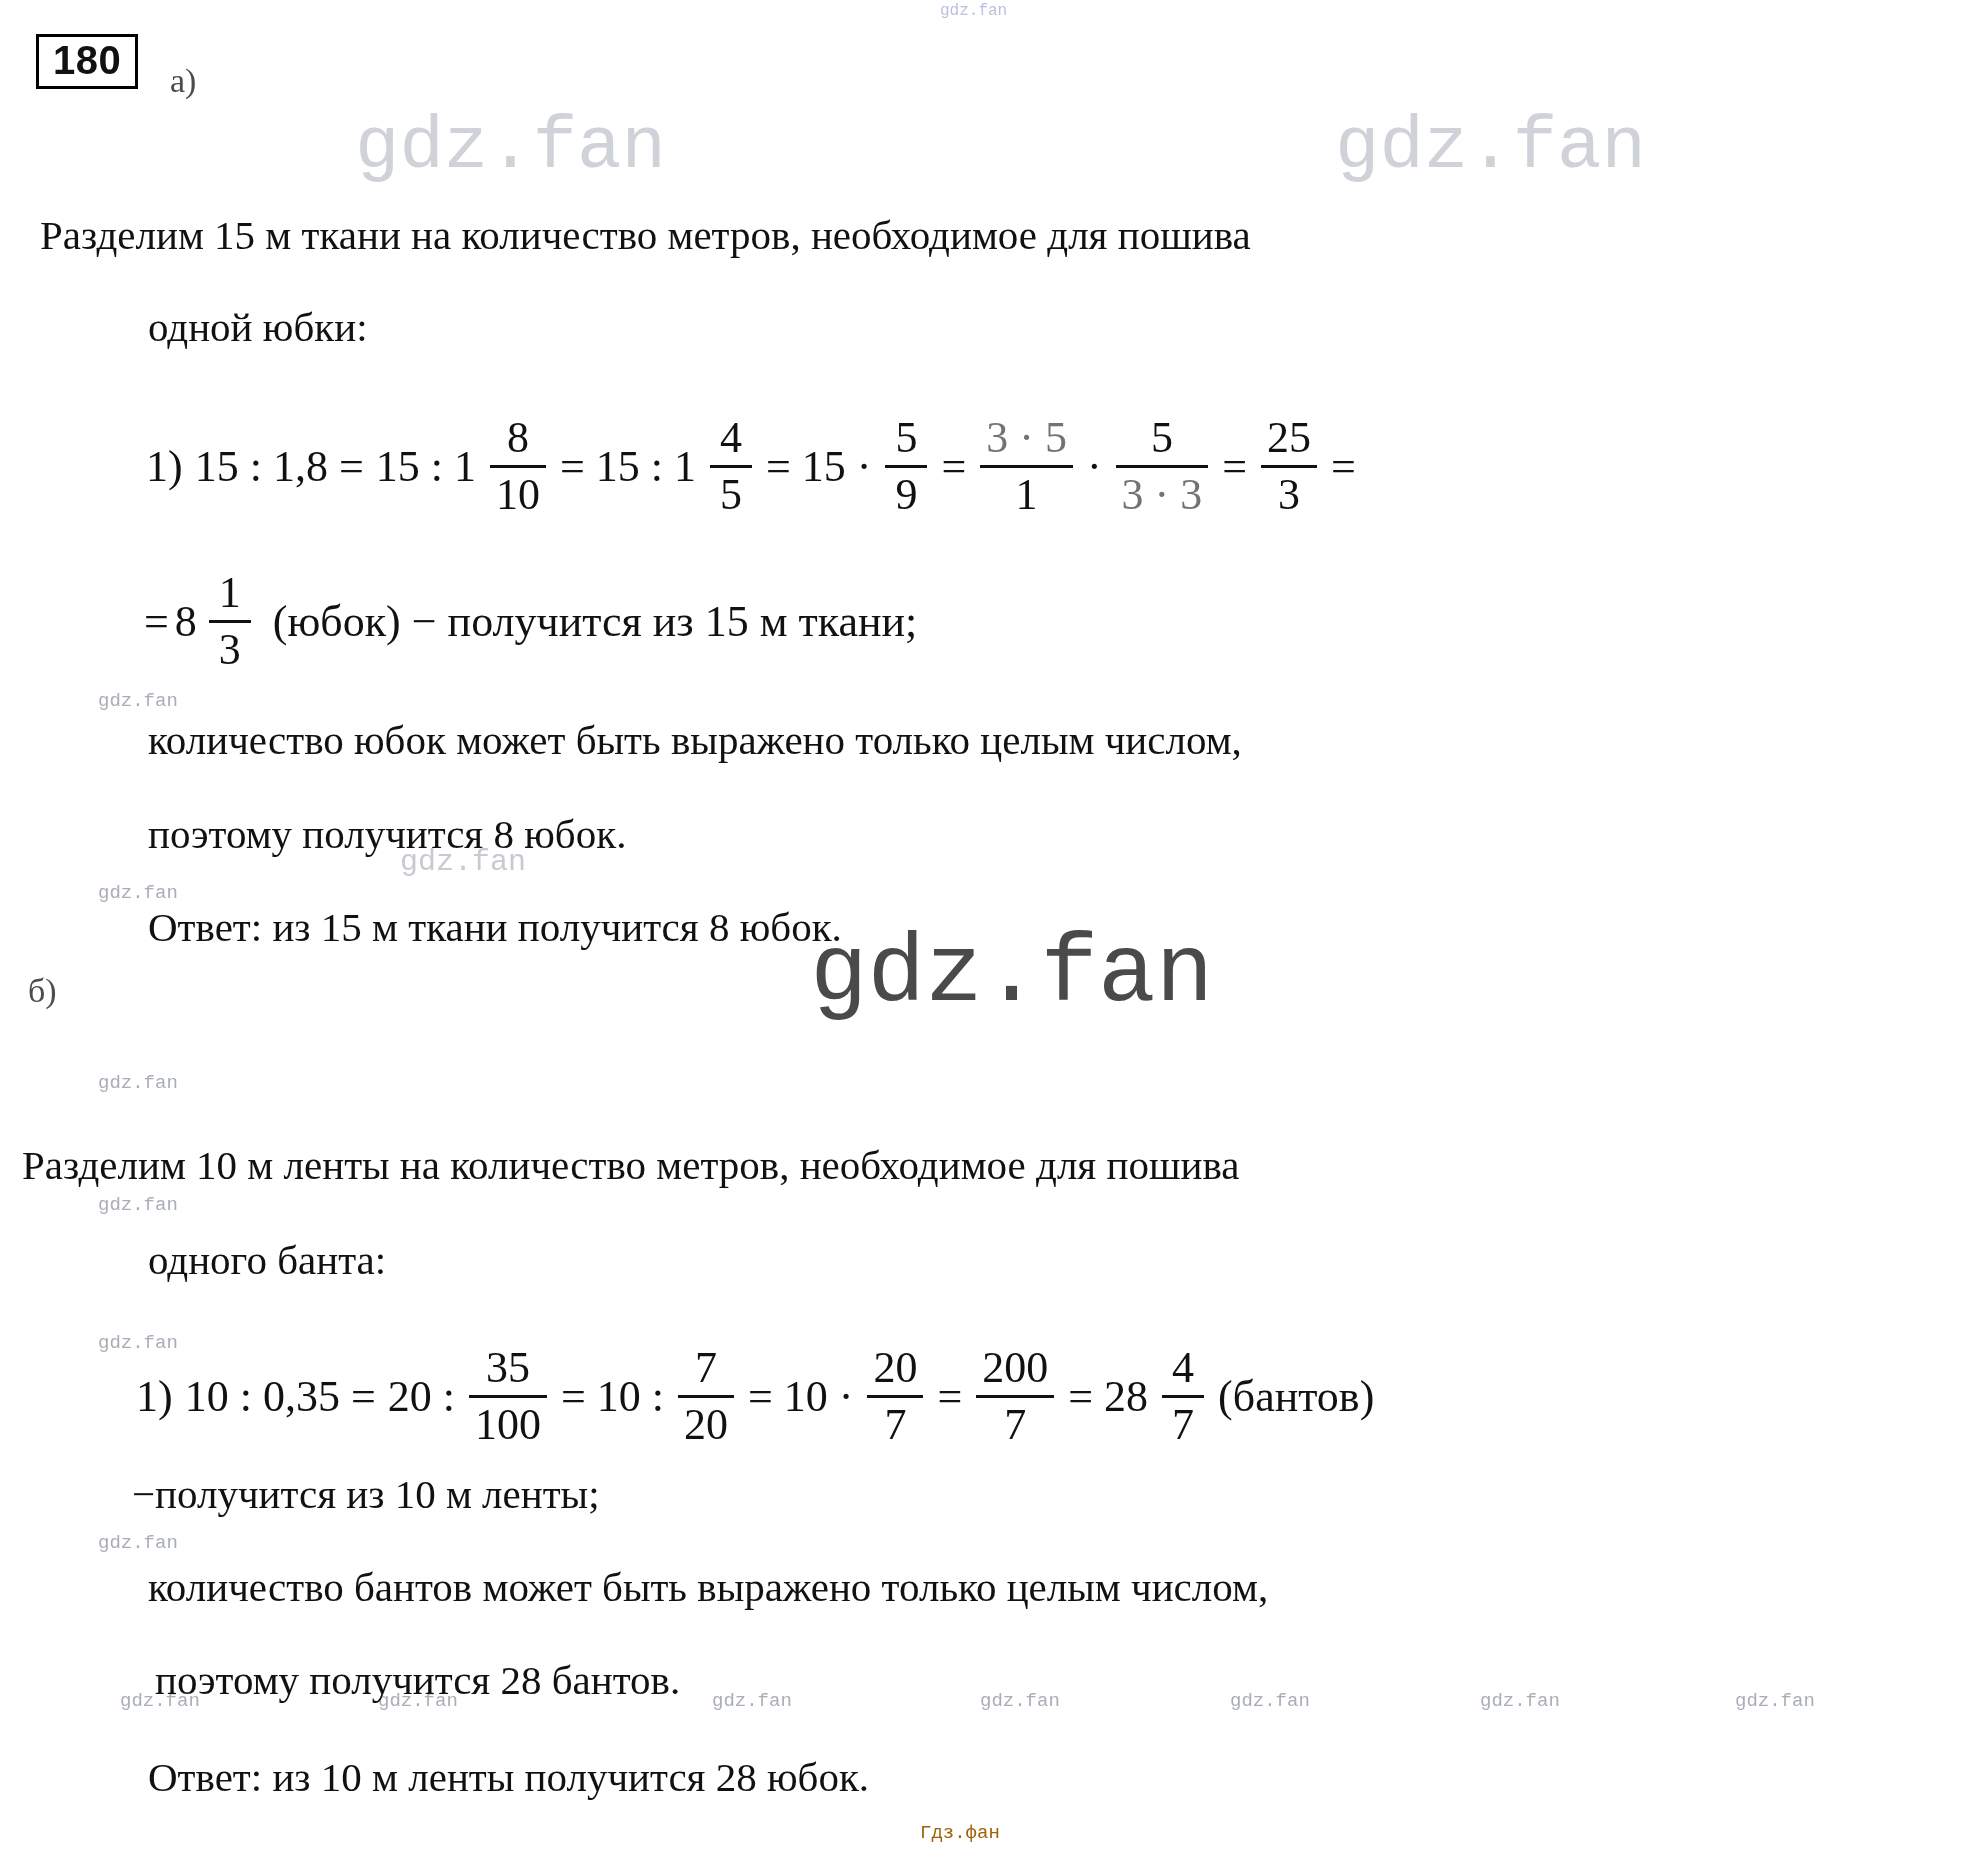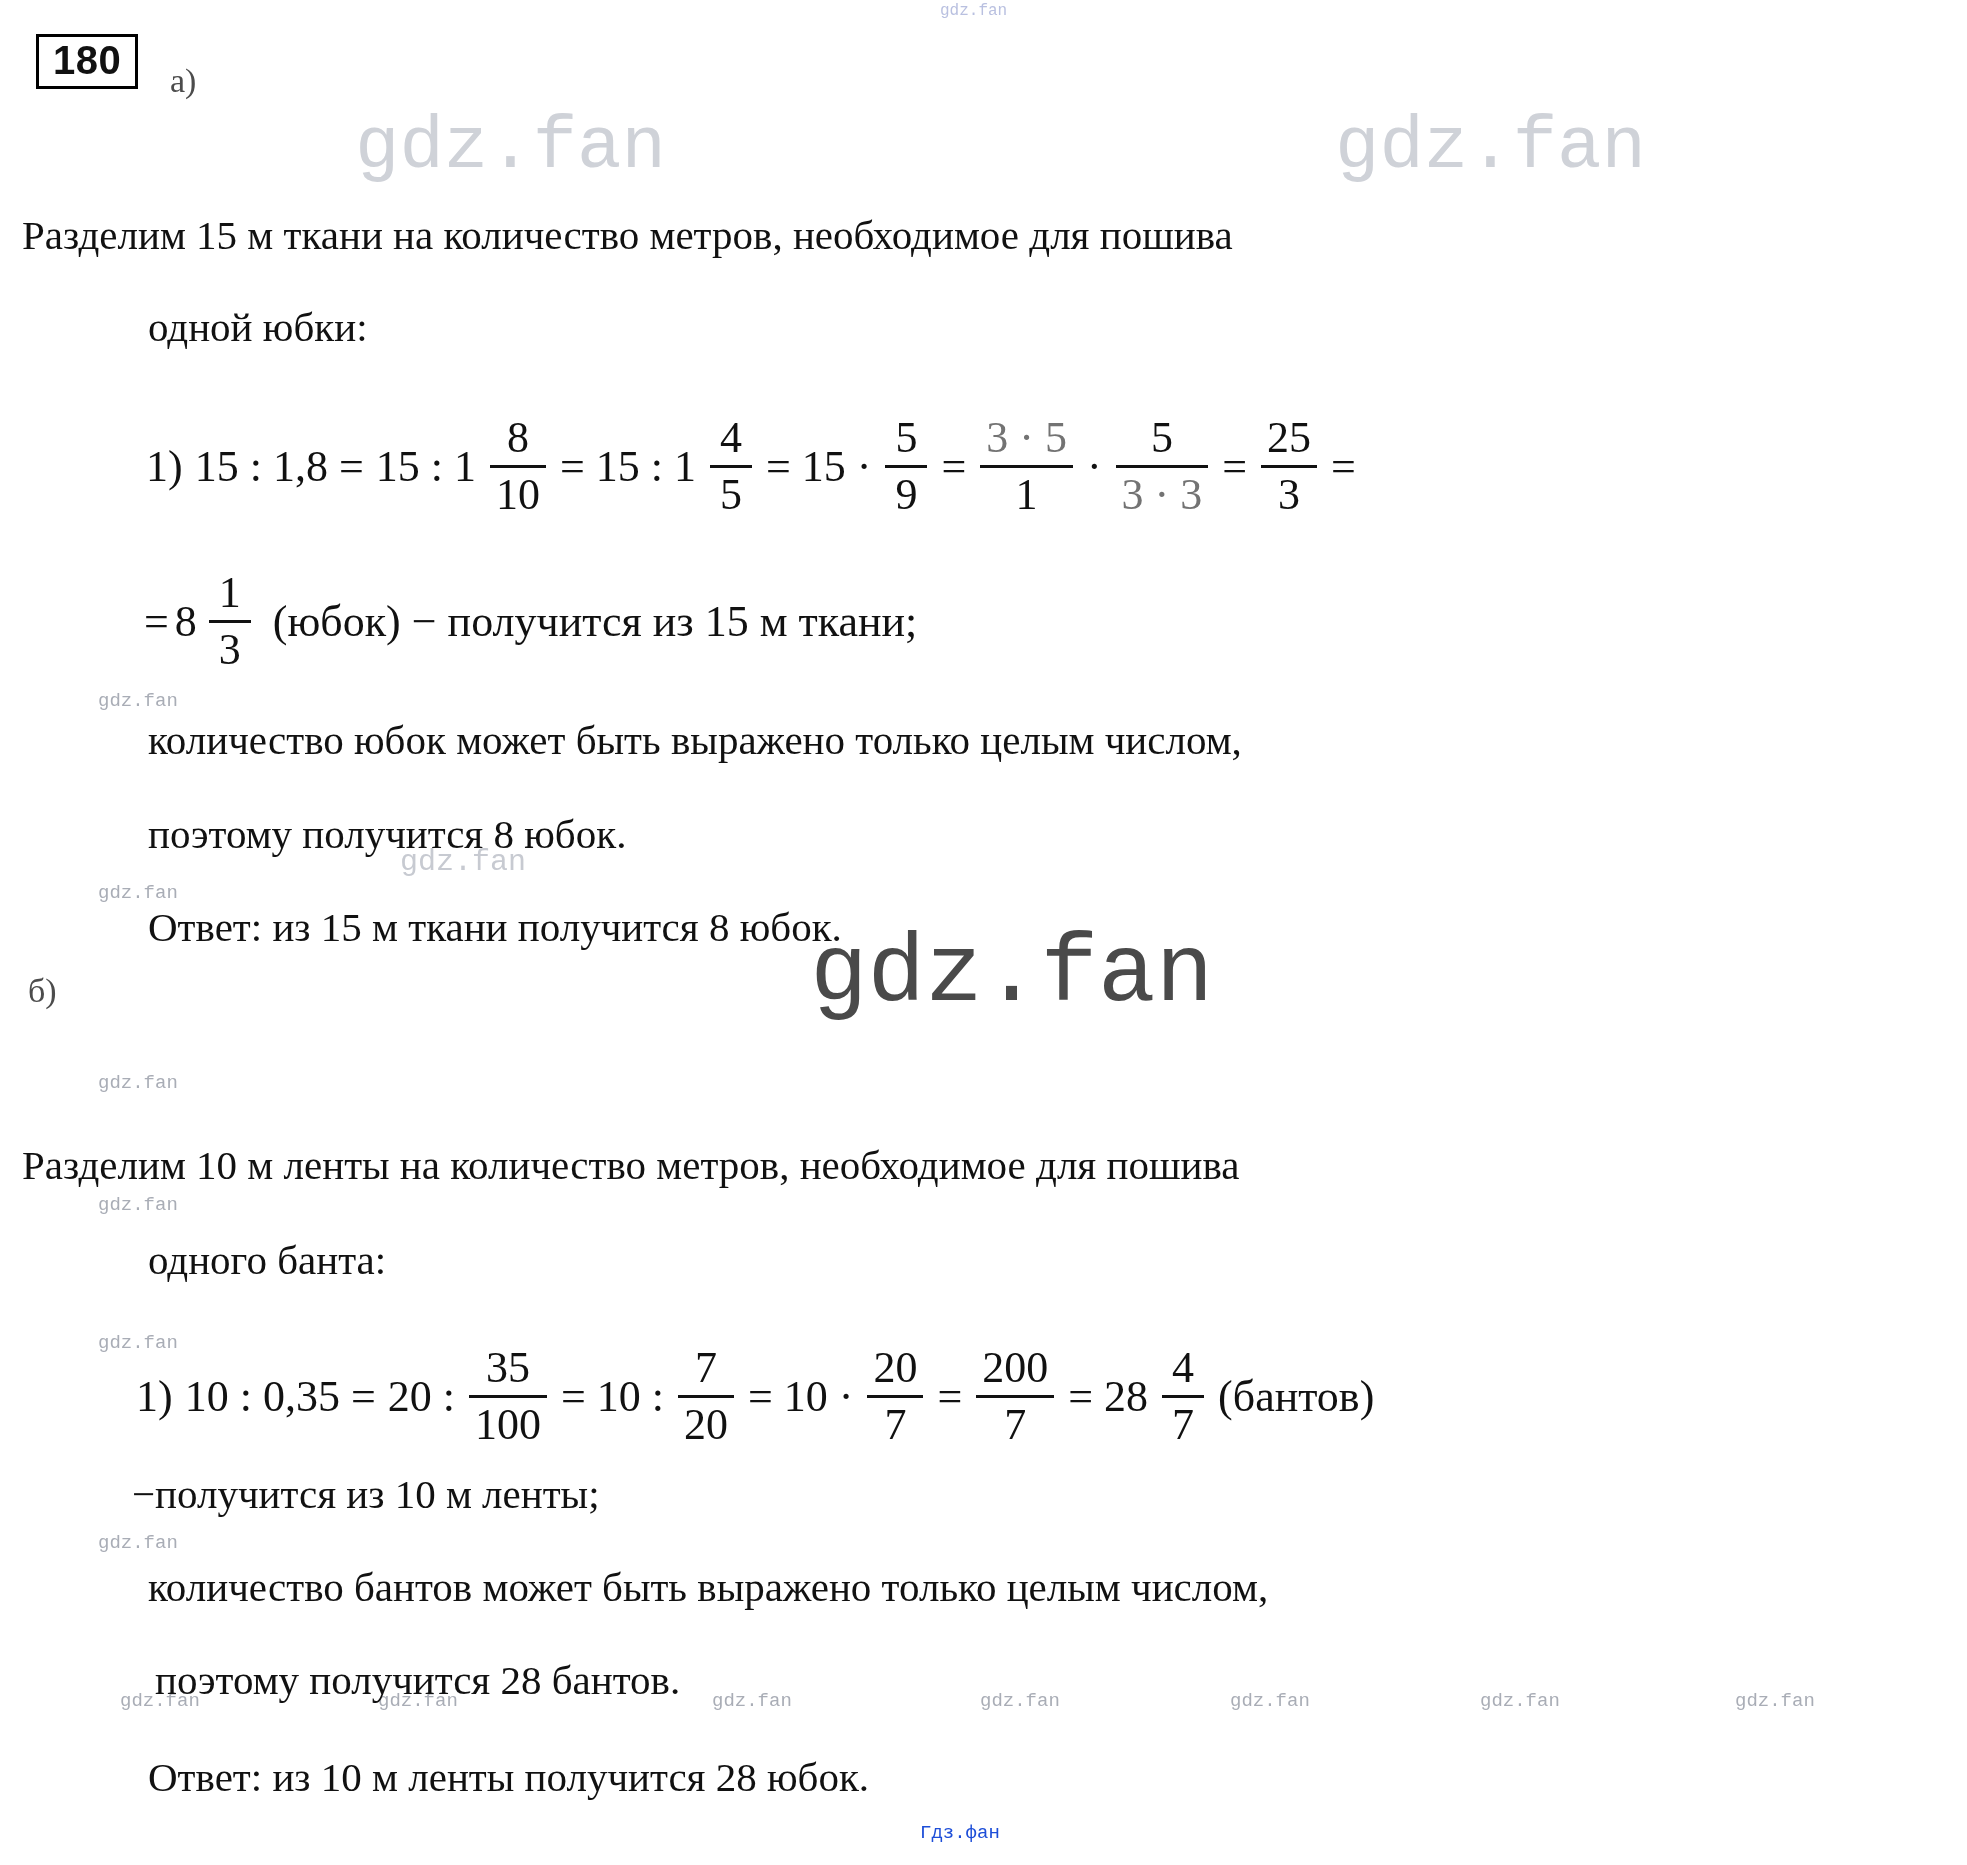--- a/index.html
+++ b/index.html
@@ -109,27 +109,27 @@
 <div class="wm wm-mid" style="left:400px; top:845px; color:#c7cad1;">gdz.fan</div>
 <div class="wm wm-huge" style="left:810px; top:920px;">gdz.fan</div>
 
 <div class="wm wm-small" style="left:120px; top:1690px;">gdz.fan</div>
 <div class="wm wm-small" style="left:378px; top:1690px;">gdz.fan</div>
 <div class="wm wm-small" style="left:712px; top:1690px;">gdz.fan</div>
 <div class="wm wm-small" style="left:980px; top:1690px;">gdz.fan</div>
 <div class="wm wm-small" style="left:1230px; top:1690px;">gdz.fan</div>
 <div class="wm wm-small" style="left:1480px; top:1690px;">gdz.fan</div>
 <div class="wm wm-small" style="left:1735px; top:1690px;">gdz.fan</div>
-<div class="wm wm-small" style="left:920px; top:1822px; color:#1d4ed8;">Гдз.фан</div>
+<div class="wm wm-small" style="left:920px; top:1822px; color:#a16207;">Гдз.фан</div>
 
 <div class="task-number">180</div>
 <div class="part-letter" style="left:170px; top:62px;">а)</div>
 <div class="part-letter" style="left:28px; top:972px;">б)</div>
 
-<div class="line" style="left:22px; top:213px;">Разделим 15 м ткани на количество метров, необходимое для пошива</div>
+<div class="line" style="left:40px; top:213px;">Разделим 15 м ткани на количество метров, необходимое для пошива</div>
 <div class="line" style="left:148px; top:305px;">одной юбки:</div>
 
 <div class="math" style="left:140px; top:415px;">
   <span class="tok">1)</span>
   <span class="tok">15 : 1,8 =</span>
   <span class="tok">15 : 1</span>
   <span class="frac">
     <span class="num">8</span>
     <span class="bar"></span>
     <span class="den">10</span>

